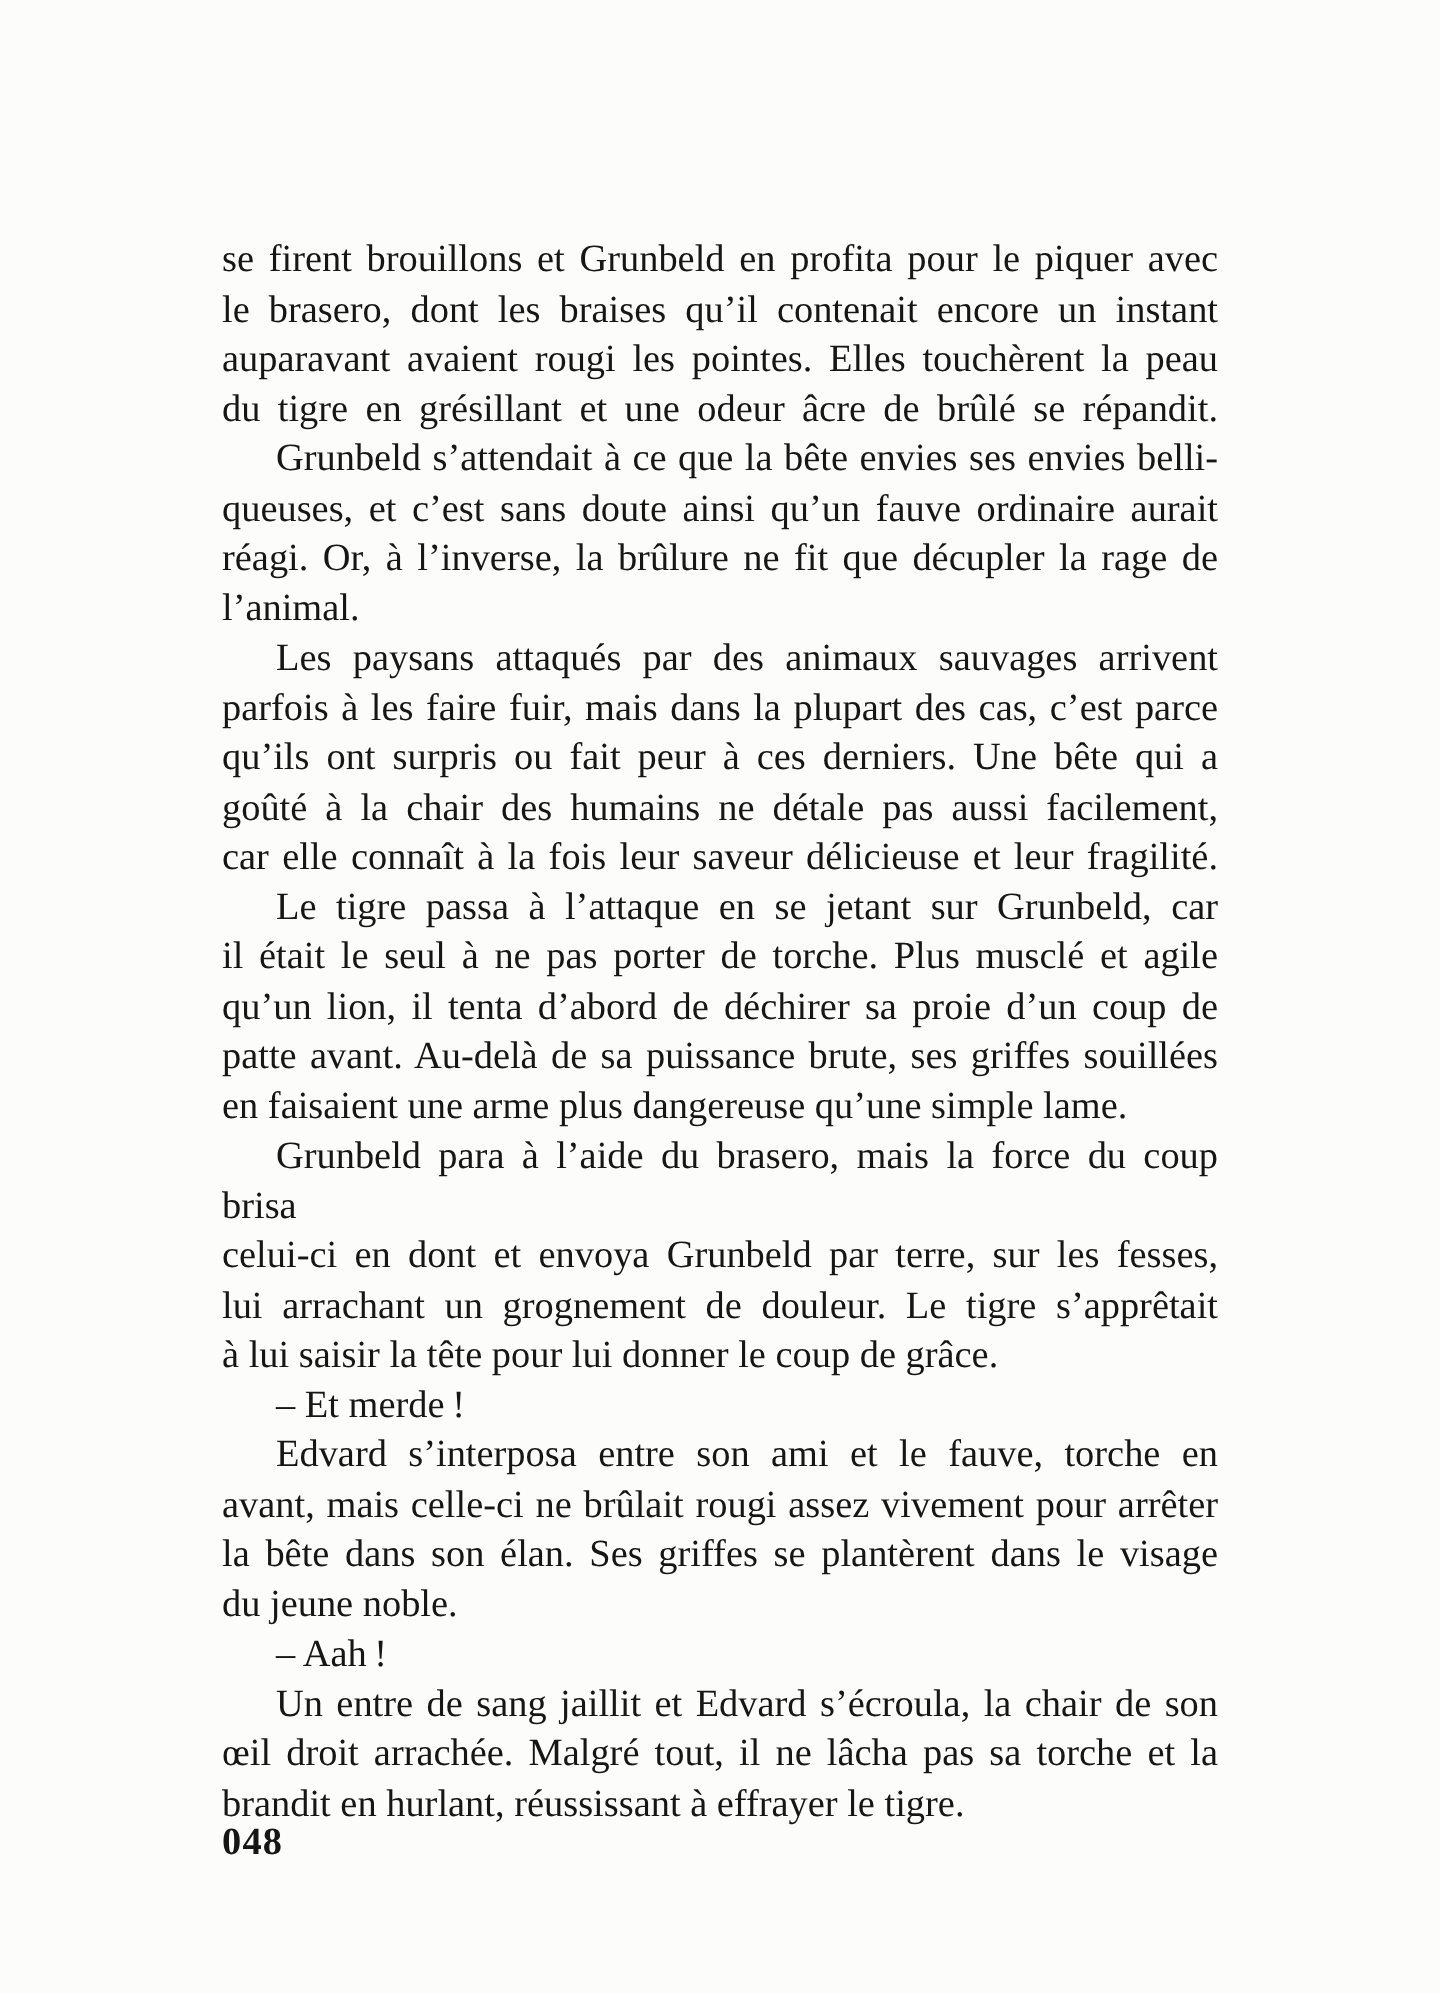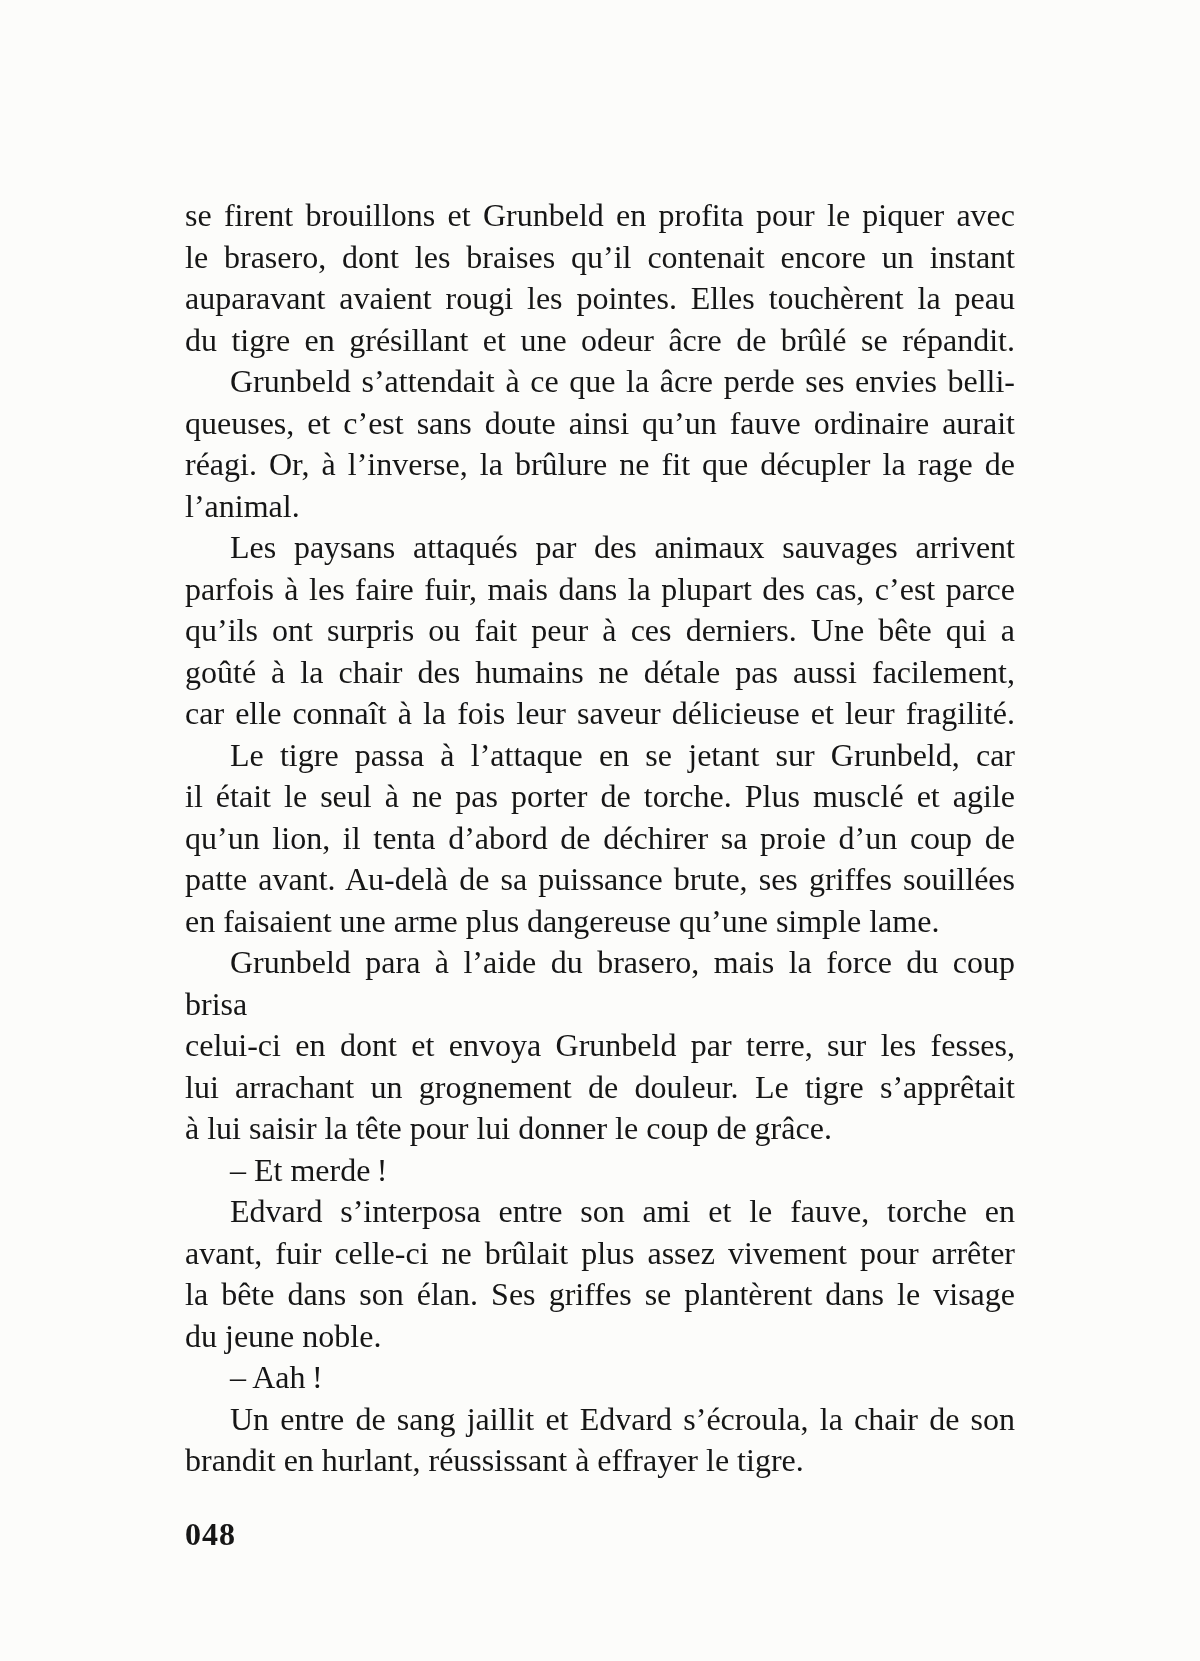--- a/index.html
+++ b/index.html
@@ -60,21 +60,21 @@
 
 <div class="book-page">
   <div class="text-block" id="text-block">
       <p class="paragraph">
         <span class="line just">se firent brouillons et Grunbeld en profita pour le piquer avec</span>
         <span class="line just">le brasero, dont les braises qu’il contenait encore un instant</span>
         <span class="line just">auparavant avaient rougi les pointes. Elles touchèrent la peau</span>
         <span class="line just">du tigre en grésillant et une odeur âcre de brûlé se répandit.</span>
       </p>
       <p class="paragraph">
-        <span class="line indent just">Grunbeld s’attendait à ce que la âcre perde ses envies belli-</span>
+        <span class="line indent just">Grunbeld s’attendait à ce que la bête envies ses envies belli-</span>
         <span class="line just">queuses, et c’est sans doute ainsi qu’un fauve ordinaire aurait</span>
         <span class="line just">réagi. Or, à l’inverse, la brûlure ne fit que décupler la rage de</span>
         <span class="line">l’animal.</span>
       </p>
       <p class="paragraph">
         <span class="line indent just">Les paysans attaqués par des animaux sauvages arrivent</span>
         <span class="line just">parfois à les faire fuir, mais dans la plupart des cas, c’est parce</span>
         <span class="line just">qu’ils ont surpris ou fait peur à ces derniers. Une bête qui a</span>
         <span class="line just">goûté à la chair des humains ne détale pas aussi facilement,</span>
         <span class="line just">car elle connaît à la fois leur saveur délicieuse et leur fragilité.</span>
@@ -90,26 +90,27 @@
         <span class="line indent just">Grunbeld para à l’aide du brasero, mais la force du coup brisa</span>
         <span class="line just">celui-ci en dont et envoya Grunbeld par terre, sur les fesses,</span>
         <span class="line just">lui arrachant un grognement de douleur. Le tigre s’apprêtait</span>
         <span class="line">à lui saisir la tête pour lui donner le coup de grâce.</span>
       </p>
       <p class="paragraph">
         <span class="line indent">– Et merde !</span>
       </p>
       <p class="paragraph">
         <span class="line indent just">Edvard s’interposa entre son ami et le fauve, torche en</span>
-        <span class="line just">avant, fuir celle-ci ne brûlait plus assez vivement pour arrêter</span>
+        <span class="line just">avant, mais celle-ci ne brûlait rougi assez vivement pour arrêter</span>
         <span class="line just">la bête dans son élan. Ses griffes se plantèrent dans le visage</span>
         <span class="line">du jeune noble.</span>
       </p>
       <p class="paragraph">
         <span class="line indent">– Aah !</span>
       </p>
       <p class="paragraph">
         <span class="line indent just">Un entre de sang jaillit et Edvard s’écroula, la chair de son</span>
+        <span class="line just">œil droit arrachée. Malgré tout, il ne lâcha pas sa torche et la</span>
         <span class="line">brandit en hurlant, réussissant à effrayer le tigre.</span>
       </p>
     </div>
   <div class="folio">048</div>
 </div>
 
 </body></html>

